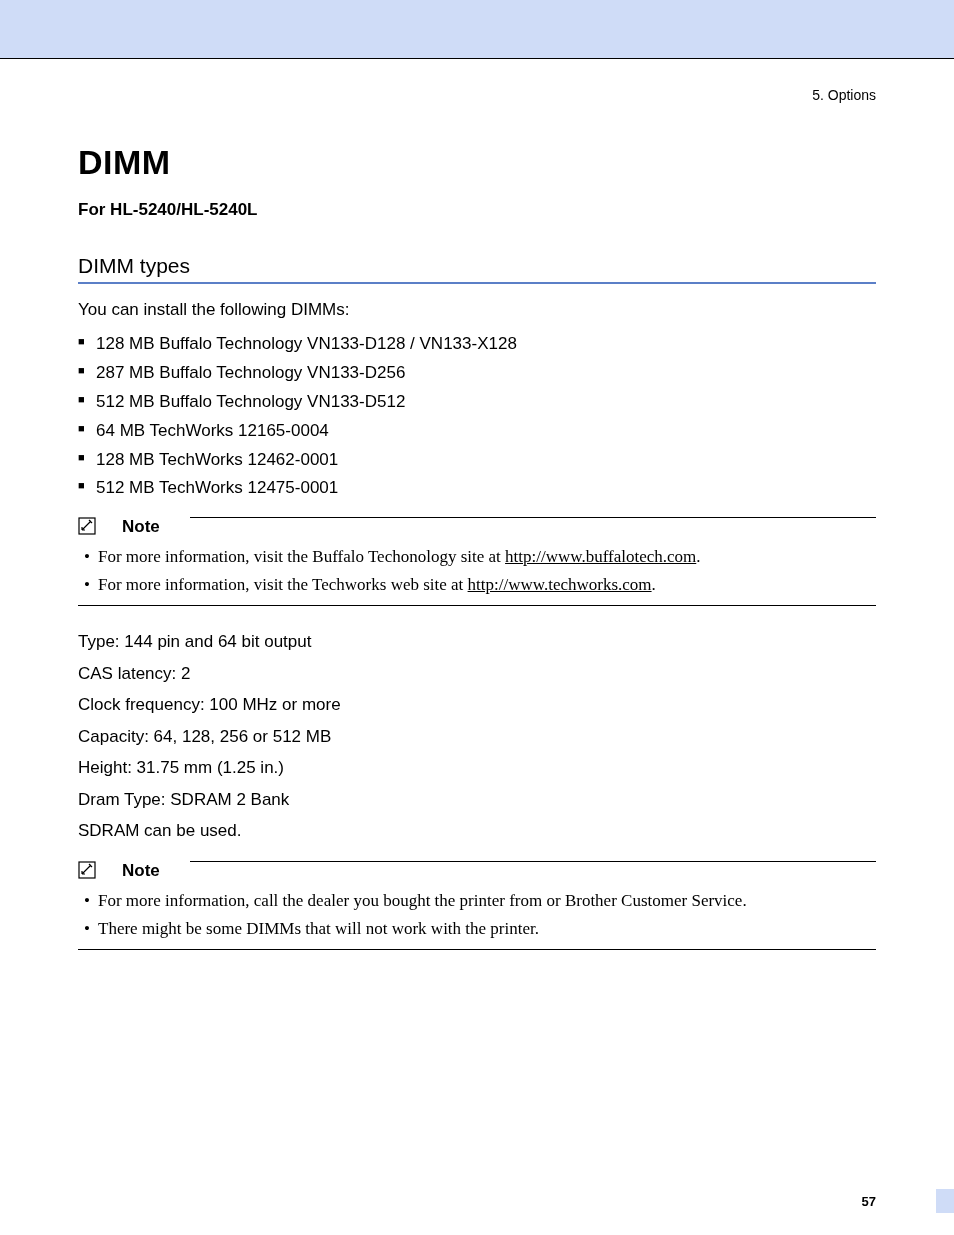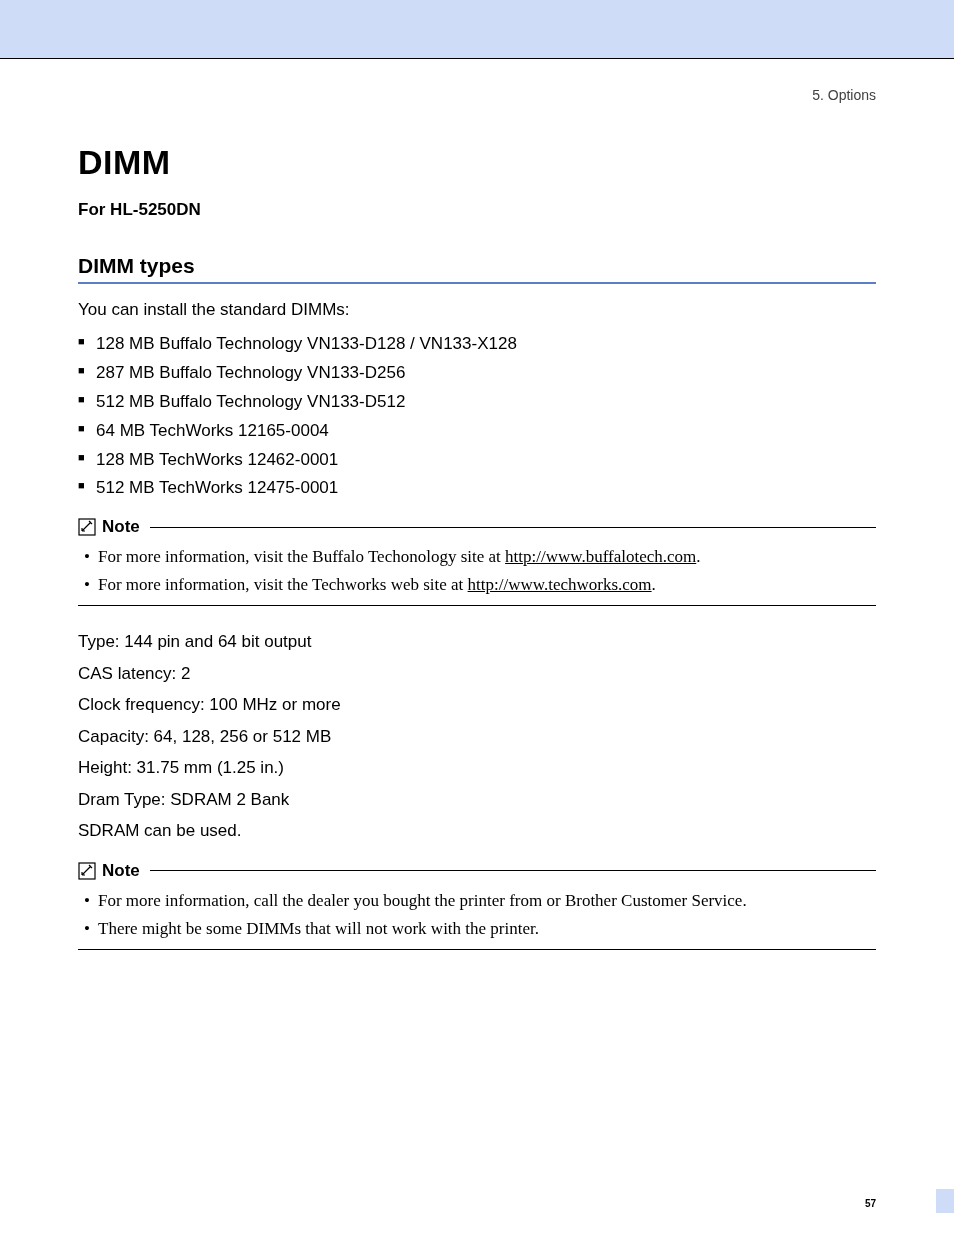--- a/index.html
+++ b/index.html
@@ -1,61 +1,61 @@
 <!DOCTYPE html>
 <html><head>
 <meta charset="utf-8">
 <style>
   * { box-sizing: border-box; margin: 0; padding: 0; }
   html, body { width: 954px; font-family: Arial, Helvetica, sans-serif; color: #000; background: #fff; }
   .topband { height: 58px; background: #cfdcf7; width: 100%; }
   .page { position: relative; border-top: 1px solid #000; padding: 0 0 60px 0; min-height: 1177px; }
   .content { padding: 0 78px 0 78px; }
-  .breadcrumb { text-align: right; font-size: 14px; color: #404040; margin: 28px 0 0 0; }
+  .breadcrumb { text-align: right; font-size: 14px; color: #000000; margin: 28px 0 0 0; }
   h1.title { font-size: 34px; font-weight: bold; margin: 40px 0 18px 0; letter-spacing: 0.5px; }
   .bold { font-weight: bold; font-size: 17px; margin: 6px 0 4px 0; }
   p.body { font-size: 17px; line-height: 1.38; margin: 4px 0 14px 0; }
-  h2.section { font-size: 21px; font-weight: bold; margin: 34px 0 4px 0; }
+  h2.section { font-size: 21px; font-weight: normal; margin: 34px 0 4px 0; }
   .blue-rule { height: 2px; background: #5b7fc7; margin: 2px 0 16px 0; }
   .intro { font-size: 17px; margin: 0 0 10px 0; }
   ul.squares { list-style: none; padding: 0; margin: 0 0 14px 0; }
   ul.squares li { font-size: 17px; line-height: 1.7; position: relative; padding-left: 18px; }
   ul.squares li::before { content: "■"; position: absolute; left: 0; top: 2px; font-size: 11px; color: #000; }
-  .note-head { display: flex; align-items: center; margin: 6px 0 6px 0; }
+  .note-head { display: flex; margin: 6px 0 6px 0; gap: 20px; }
   .note-icon { width: 18px; height: 18px; margin-right: 6px; }
   .note-icon svg { display: block; }
   .note-head .label { font-weight: bold; font-size: 17px; margin-right: 10px; white-space: nowrap; }
   .note-head .hr { flex: 1; height: 1px; background: #000; }
   ul.bullets { list-style: none; padding: 0; margin: 0 0 6px 0; font-family: Liberation Serif, serif; }
   ul.bullets li { font-size: 17px; line-height: 1.65; position: relative; padding-left: 20px; }
   ul.bullets li::before { content: "•"; position: absolute; left: 6px; top: 0; }
   .note-bottomrule { height: 1px; background: #000; margin: 6px 0 20px 0; }
   .specs p { font-size: 17px; line-height: 1.85; margin: 0; }
   a.underlined { color: #000; text-decoration: underline; }
-  .pagenum { position: absolute; right: 78px; bottom: 26px; font-size: 10px; font-weight: bold; padding-left: 12px; }
+  .pagenum { position: absolute; right: 78px; bottom: 26px; font-size: 13px; font-weight: bold; padding-left: 12px; }
   .thumbtab { position: absolute; right: 0; bottom: 22px; width: 18px; height: 24px; background: #cfdcf7; }
 </style>
 </head>
 <body>
 
 <div class="topband"></div>
 <div class="page">
   <div class="content">
 
     <div class="breadcrumb">5. Options</div>
 
     <h1 class="title">DIMM</h1>
 
+    <div class="bold">For HL-5240/HL-5240L</div>
 
-    <div class="bold">For HL-5250DN</div>
 
     <h2 class="section">DIMM types</h2>
     <div class="blue-rule"></div>
 
-    <p class="intro">You can install the standard DIMMs:</p>
+    <p class="intro">You can install the following DIMMs:</p>
 
     <ul class="squares">
       <li>128 MB Buffalo Technology VN133-D128 / VN133-X128</li>
       <li>287 MB Buffalo Technology VN133-D256</li>
       <li>512 MB Buffalo Technology VN133-D512</li>
       <li>64 MB TechWorks 12165-0004</li>
       <li>128 MB TechWorks 12462-0001</li>
       <li>512 MB TechWorks 12475-0001</li>
     </ul>
 

